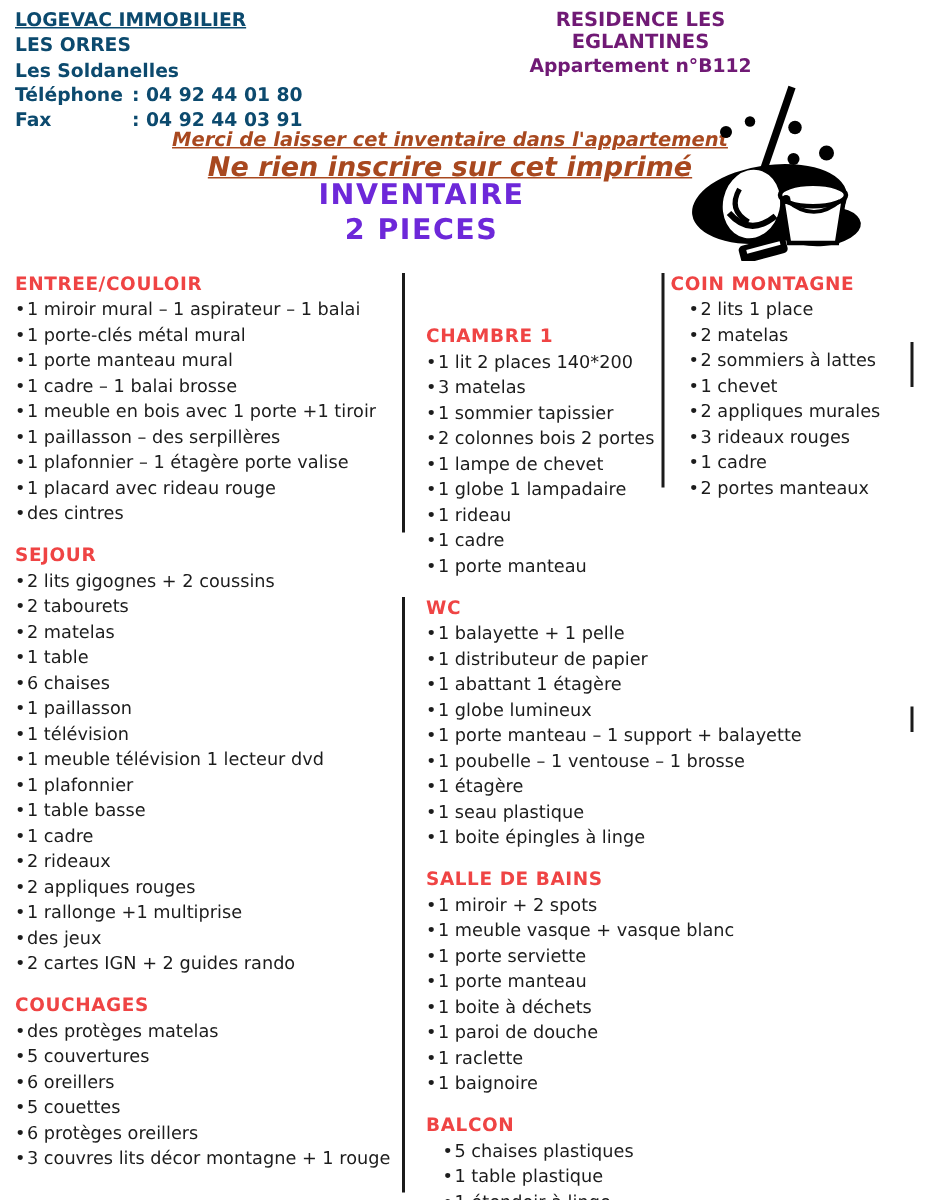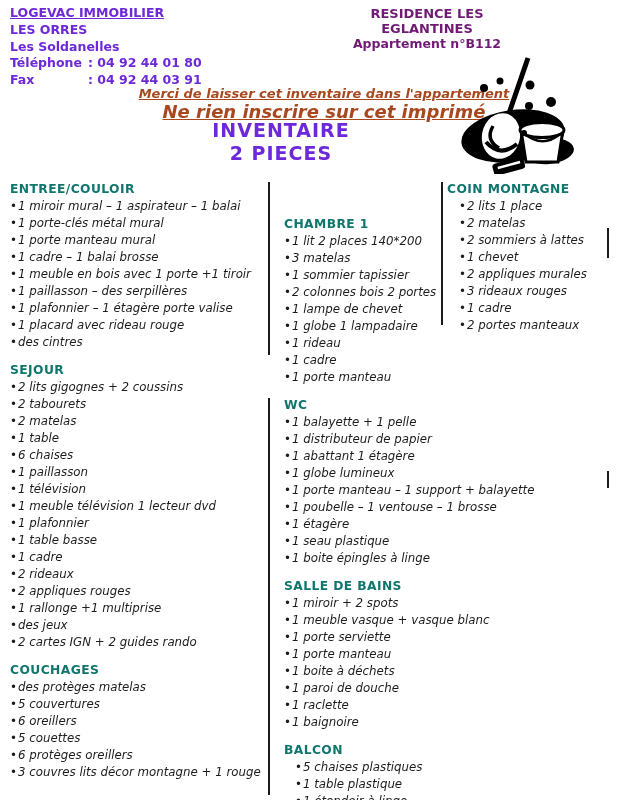--- a/index.html
+++ b/index.html
@@ -1,49 +1,49 @@
 <!DOCTYPE html>
 <html><head>
 <meta charset="utf-8">
 <style>
   html,body{margin:0;padding:0;background:#fff;}
   .page{position:relative;width:625px;height:800px;background:#ffffff;overflow:hidden;
         font-family:"DejaVu Sans",sans-serif;color:#1c1c1c;}
 
   
   .agency{position:absolute;left:10px;top:5px;font-size:12.5px;line-height:16.8px;
-          font-weight:bold;color:#6d28d9;white-space:nowrap;}
+          font-weight:bold;color:#0c4a6e;white-space:nowrap;}
   .agency .name{text-decoration:underline;}
   .agency .lbl{display:inline-block;width:78px;}
 
   
   .residence{position:absolute;left:327px;top:6px;width:200px;text-align:center;
              font-weight:bold;color:#701a75;font-size:13px;}
   .residence .apt{font-size:12.5px;}
 
   
   .notices{position:absolute;left:0;top:85px;width:600px;text-align:center;
-           color:#a8481f;font-weight:bold;font-style:italic;font-size:13px;line-height:18px;margin-left:24px;}
+           color:#a8481f;font-weight:bold;font-style:italic;font-size:13px;line-height:18px;}
   .notices div{text-decoration:underline;}
   .notices .n2{font-size:18px;}
 
   .doc-title{position:absolute;left:0;top:119px;width:562px;text-align:center;
              color:#6d28d9;font-weight:bold;font-size:19px;line-height:23px;letter-spacing:1px;}
 
   
   .clipart{position:absolute;left:455px;top:56px;}
 
   
   .col{position:absolute;top:181px;font-size:11.8px;line-height:17px;}
   .col1{left:10px;width:256px;}
   .col2{left:284px;width:158px;margin-top:35px;}
   .col3{left:447px;width:172px;}
   .section + .section{margin-top:11px;}
-  .sec-title{color:#0f766e;font-weight:bold;font-size:12.3px;letter-spacing:0.4px;}
-  .items{margin:0;padding:0;list-style:none;font-style:italic;}
+  .sec-title{color:#ef4444;font-weight:bold;font-size:12.3px;letter-spacing:0.4px;}
+  .items{margin:0;padding:0;list-style:none;}
   .item{white-space:nowrap;}
   .item::before{content:"\2022";margin-right:1px;}
   .col3 .item{padding-left:12px;}
   .col2 .section:nth-child(4) .item{padding-left:11px;}
 
   
   .vline{position:absolute;width:1.5px;background:#1b1b1b;}
   .vlineA{left:268px;top:182px;height:173px;}
   .vlineB{left:268px;top:398px;height:397px;}
   .vlineC{left:441px;top:182px;height:143px;}

